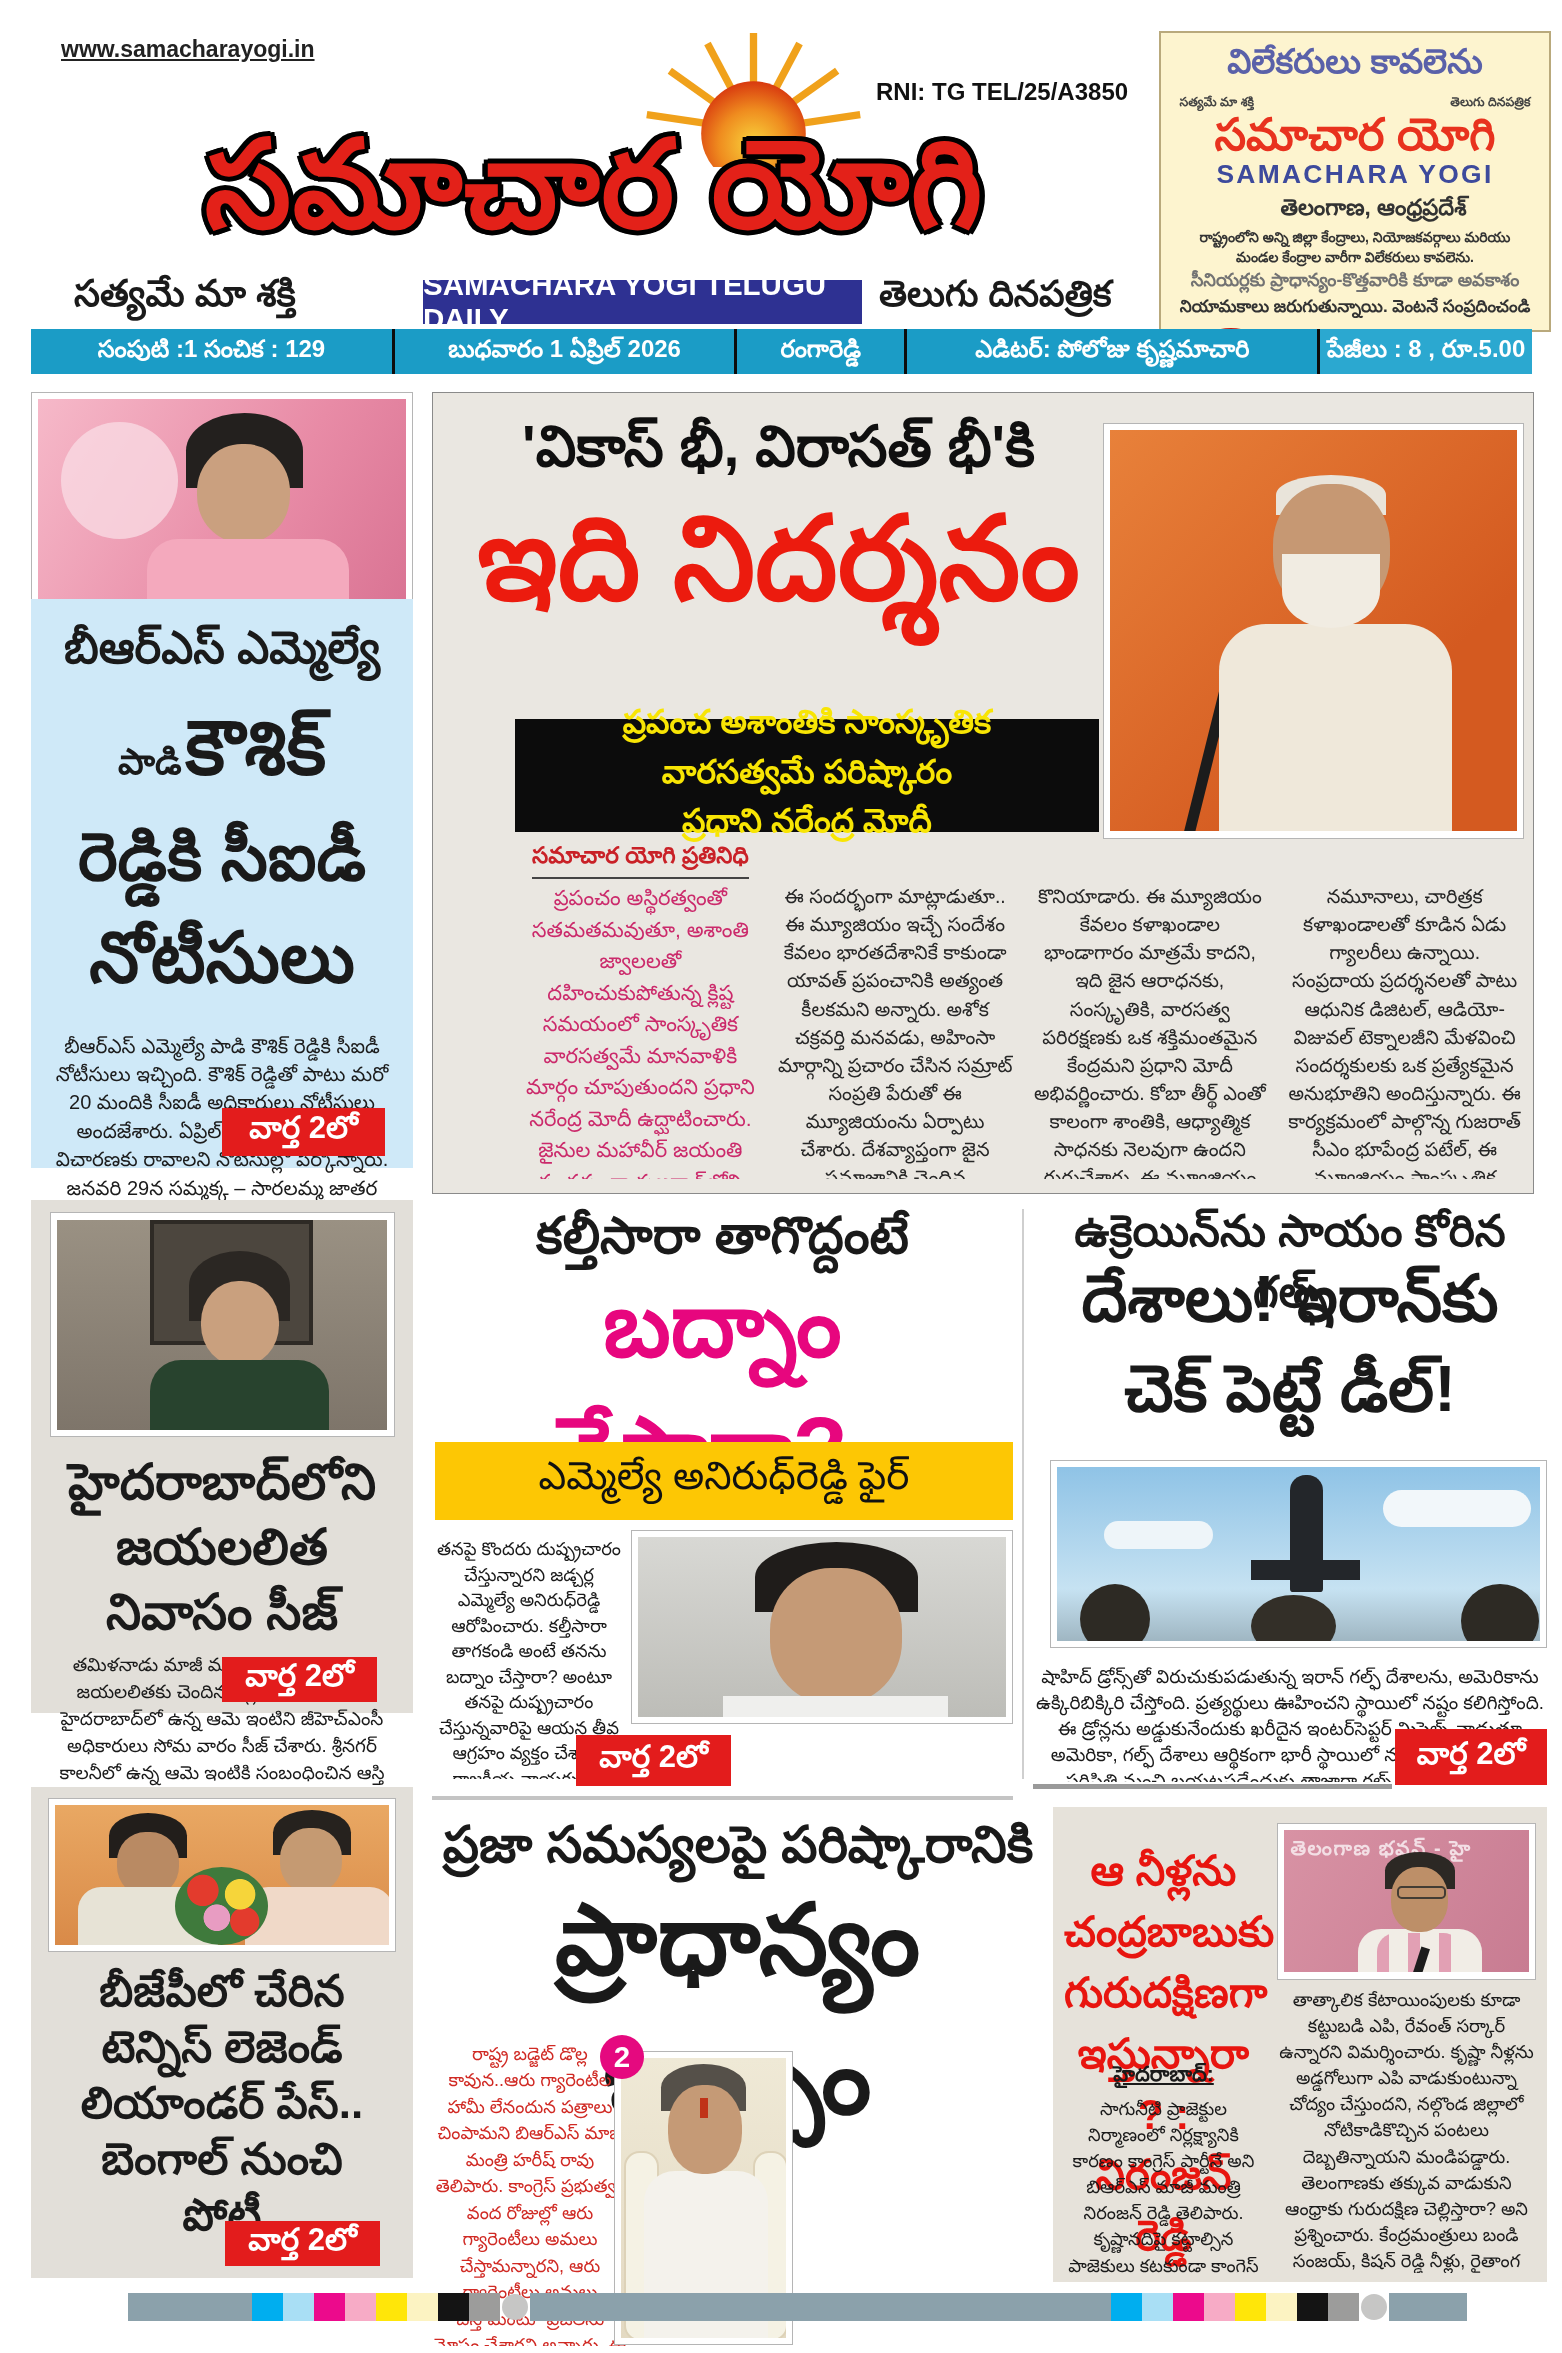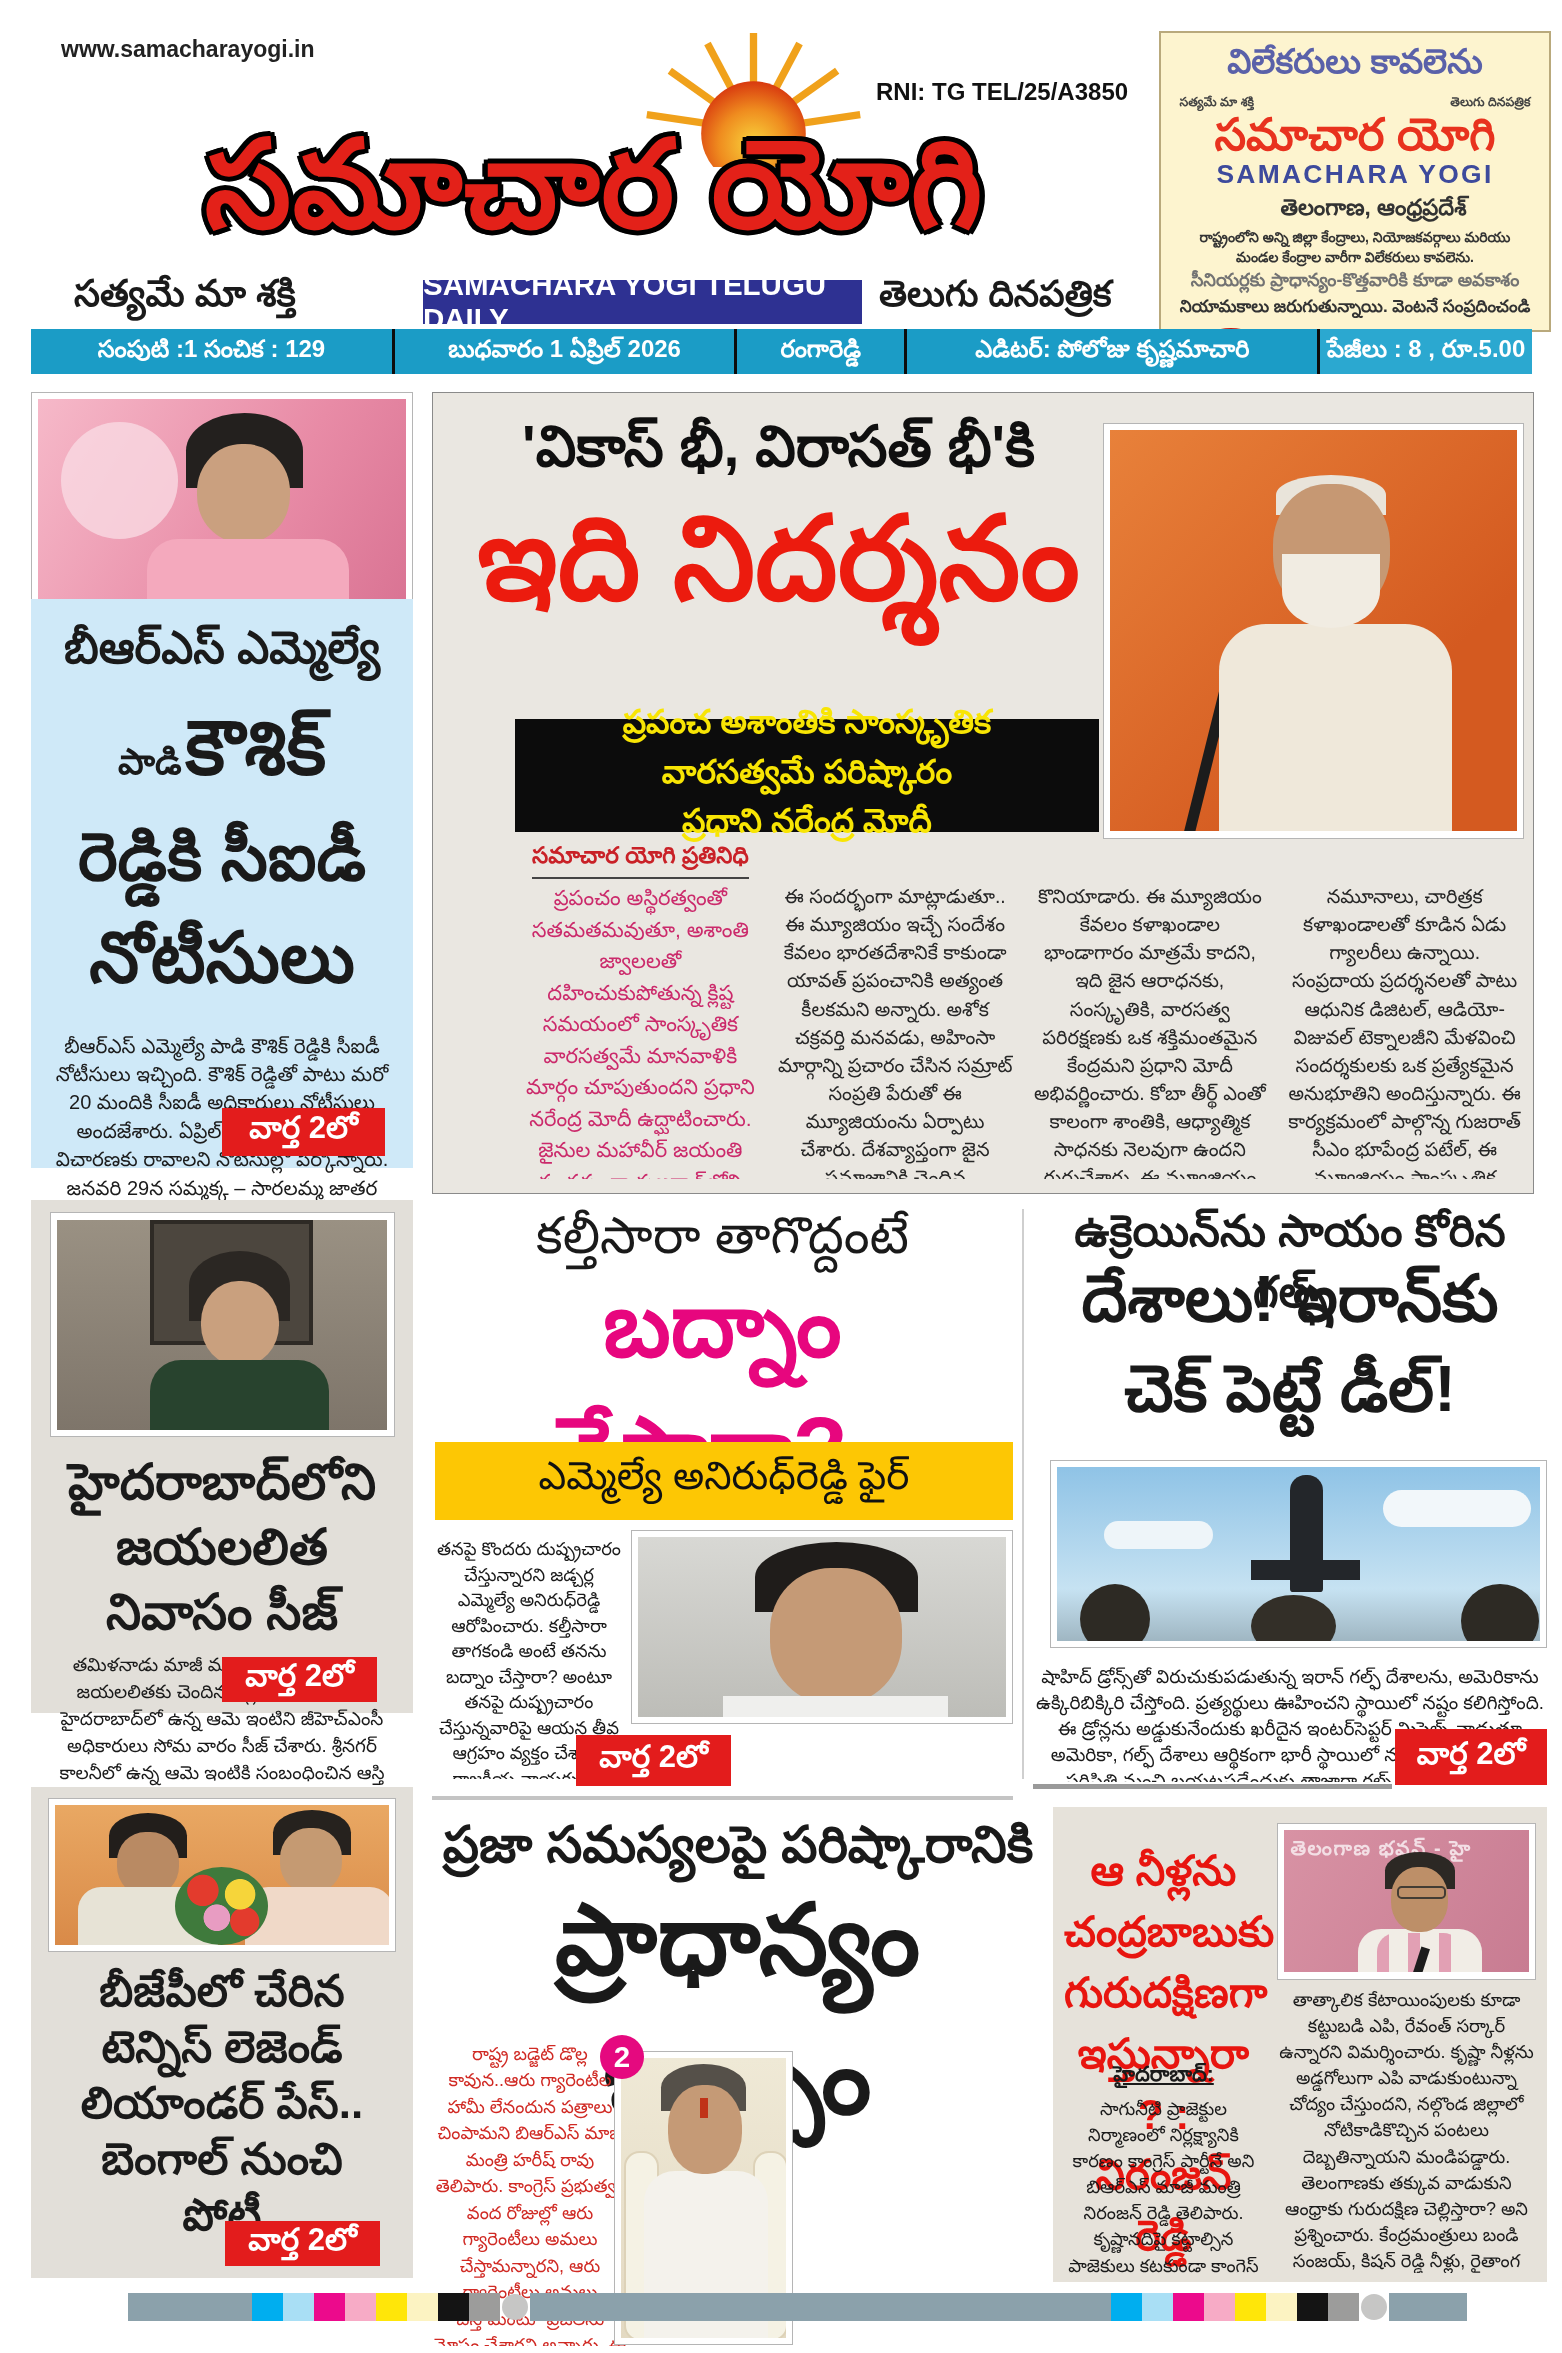--- a/index.html
+++ b/index.html
@@ -1,21 +1,21 @@
 <!DOCTYPE html>
 <html style="font-size:12.4px"><head>
 <meta charset="utf-8">
 <style>
   html,body{margin:0;padding:0;background:#9aa0a6;}
   .page{position:relative;width:1563px;height:2354px;background:#ffffff;overflow:hidden;
         font-family:"Liberation Sans", sans-serif;color:#1a1a1a;}
   .abs{position:absolute;}
 
   
-  #site-url{left:61px;top:36px;font-size:23px;font-weight:bold;color:#222;}
+  #site-url{left:61px;top:36px;font-size:23px;font-weight:bold;color:#222;text-decoration:underline;}
   #rni{left:876px;top:78px;font-size:24px;font-weight:bold;color:#111;}
   #sun{left:637px;top:31px;width:233px;height:136px;}
   #masthead-title{left:39px;top:93px;width:1111px;text-align:center;font-size:123px;font-weight:bold;
       color:#e32119;letter-spacing:1.6px;line-height:1.5;
       text-shadow:-3.9px -3.9px 0 #000,3.9px -3.9px 0 #000,-3.9px 3.9px 0 #000,3.9px 3.9px 0 #000,0 5.4px 0 #000,5.4px 0 0 #000,-5.4px 0 0 #000,0 -5.4px 0 #000;}
   #tagline-left{left:74px;top:273px;font-size:37px;font-weight:bold;}
   #daily-banner{left:423px;top:280px;width:439px;height:44px;background:#2e3192;color:#fff;
       font-size:29.5px;font-weight:bold;display:flex;align-items:center;justify-content:center;}
   #tagline-right{left:879px;top:273px;font-size:36px;font-weight:bold;}
 
@@ -90,21 +90,21 @@
   #jaya-photo .win{left:93px;top:0;width:155px;height:117px;background:#4c463e;border:4.7px solid #2e2a25;}
   #jaya-photo .hair{left:132px;top:31px;width:101px;height:70px;border-radius:50% 50% 0 0;background:#2b2723;}
   #jaya-photo .face{left:144px;top:61px;width:78px;height:85px;border-radius:48%;background:#c9a07e;}
   #jaya-photo .saree{left:93px;top:140px;width:179px;height:85px;border-radius:31px 31px 0 0;background:#28432e;}
   .jaya-head-line{font-size:50px;font-weight:bold;text-align:center;line-height:1.3;}
   #jaya-heads{position:absolute;left:0;top:250px;width:100%;}
   #jaya-body-in{position:absolute;left:17px;top:452px;width:348px;font-size:18.6px;line-height:1.45;text-align:center;}
   #jaya-more{position:absolute;right:36px;bottom:11px;width:155px;height:45px;}
 
   
-  #adult-kicker{left:432px;top:1206px;width:581px;text-align:center;font-size:51px;font-weight:normal;}
+  #adult-kicker{left:432px;top:1206px;width:581px;text-align:center;font-size:51px;font-weight:bold;}
   #adult-head{left:432px;top:1274px;width:581px;text-align:center;font-size:90px;font-weight:bold;color:#e7067e;}
   #adult-sub{left:435px;top:1442px;width:578px;height:78px;background:#fdc704;display:flex;align-items:center;
       justify-content:center;font-size:39px;font-weight:normal;color:#111;}
   #adult-body{left:435px;top:1537px;width:188px;height:242px;font-size:18px;line-height:1.42;text-align:center;overflow:hidden;}
   #adult-photo{left:631px;top:1530px;width:382px;height:194px;}
   #adult-photo .bg{position:absolute;inset:0;background:linear-gradient(#d8d8d4,#bdbdb8);}
   #adult-photo .hair{left:117px;top:4.7px;width:163px;height:70px;border-radius:50% 50% 0 0;background:#1f1c1a;}
   #adult-photo .face{left:132px;top:31px;width:132px;height:136px;border-radius:46%;background:#c59a76;}
   #adult-photo .shirt{left:85px;top:159px;width:225px;height:35px;background:#efefed;}
   #adult-more{left:576px;top:1735px;width:155px;height:51px;}

